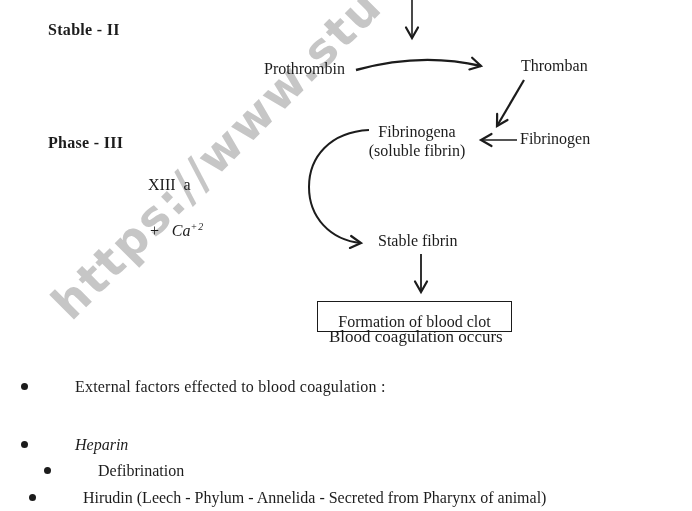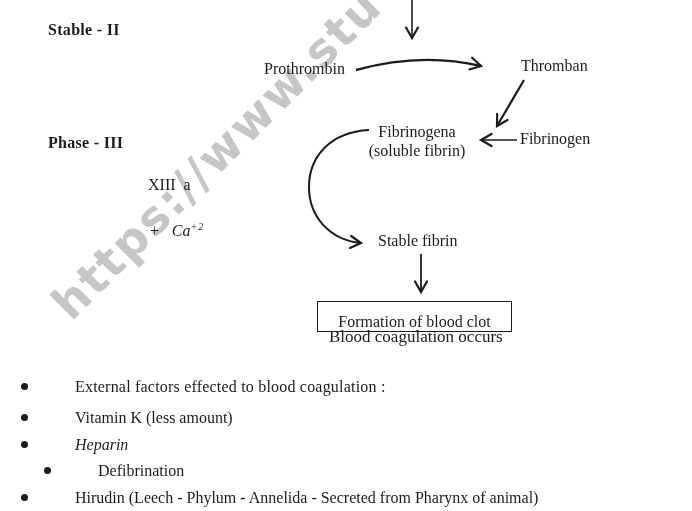--- a/index.html
+++ b/index.html
@@ -105,21 +105,21 @@
   .bullet-row .txt {
     position: absolute;
     left: 75px;
     top: 0;
   }
   .bullet-row.bold .txt { font-weight: normal; letter-spacing: 0.2px; }
   #bullet-0 { top: 377px; }
   #bullet-1 { top: 408px; }
   #bullet-2 { top: 435px; font-style: italic; }
   #bullet-3 { top: 461px; margin-left: 23px; }
-  #bullet-4 { top: 488px; }
+  #bullet-4 { top: 488px; margin-left: 8px; }
 </style>
 </head>
 <body>
 
 <div id="page">
 
   <div id="watermark" style="color: rgb(198, 198, 198);">https://www.stu</div>
 
   <svg id="arrows" width="692" height="511" viewBox="0 0 692 511">
     <defs>
@@ -156,24 +156,20 @@
   <div id="clot-box">
     <span>Formation of blood clot</span>
   </div>
 
   <div id="caption" class="lbl">Blood coagulation occurs</div>
 
   <div id="bullet-0" class="bullet-row bold">
     <span class="dot"></span>
     <span class="txt">External factors effected to blood coagulation :</span>
   </div>
-  <div id="bullet-1" class="bullet-row">
-    <span class="dot"></span>
-    <span class="txt">Vitamin K (less amount)</span>
-  </div>
   <div id="bullet-2" class="bullet-row">
     <span class="dot"></span>
     <span class="txt">Heparin</span>
   </div>
   <div id="bullet-3" class="bullet-row">
     <span class="dot"></span>
     <span class="txt">Defibrination</span>
   </div>
   <div id="bullet-4" class="bullet-row">
     <span class="dot"></span>

